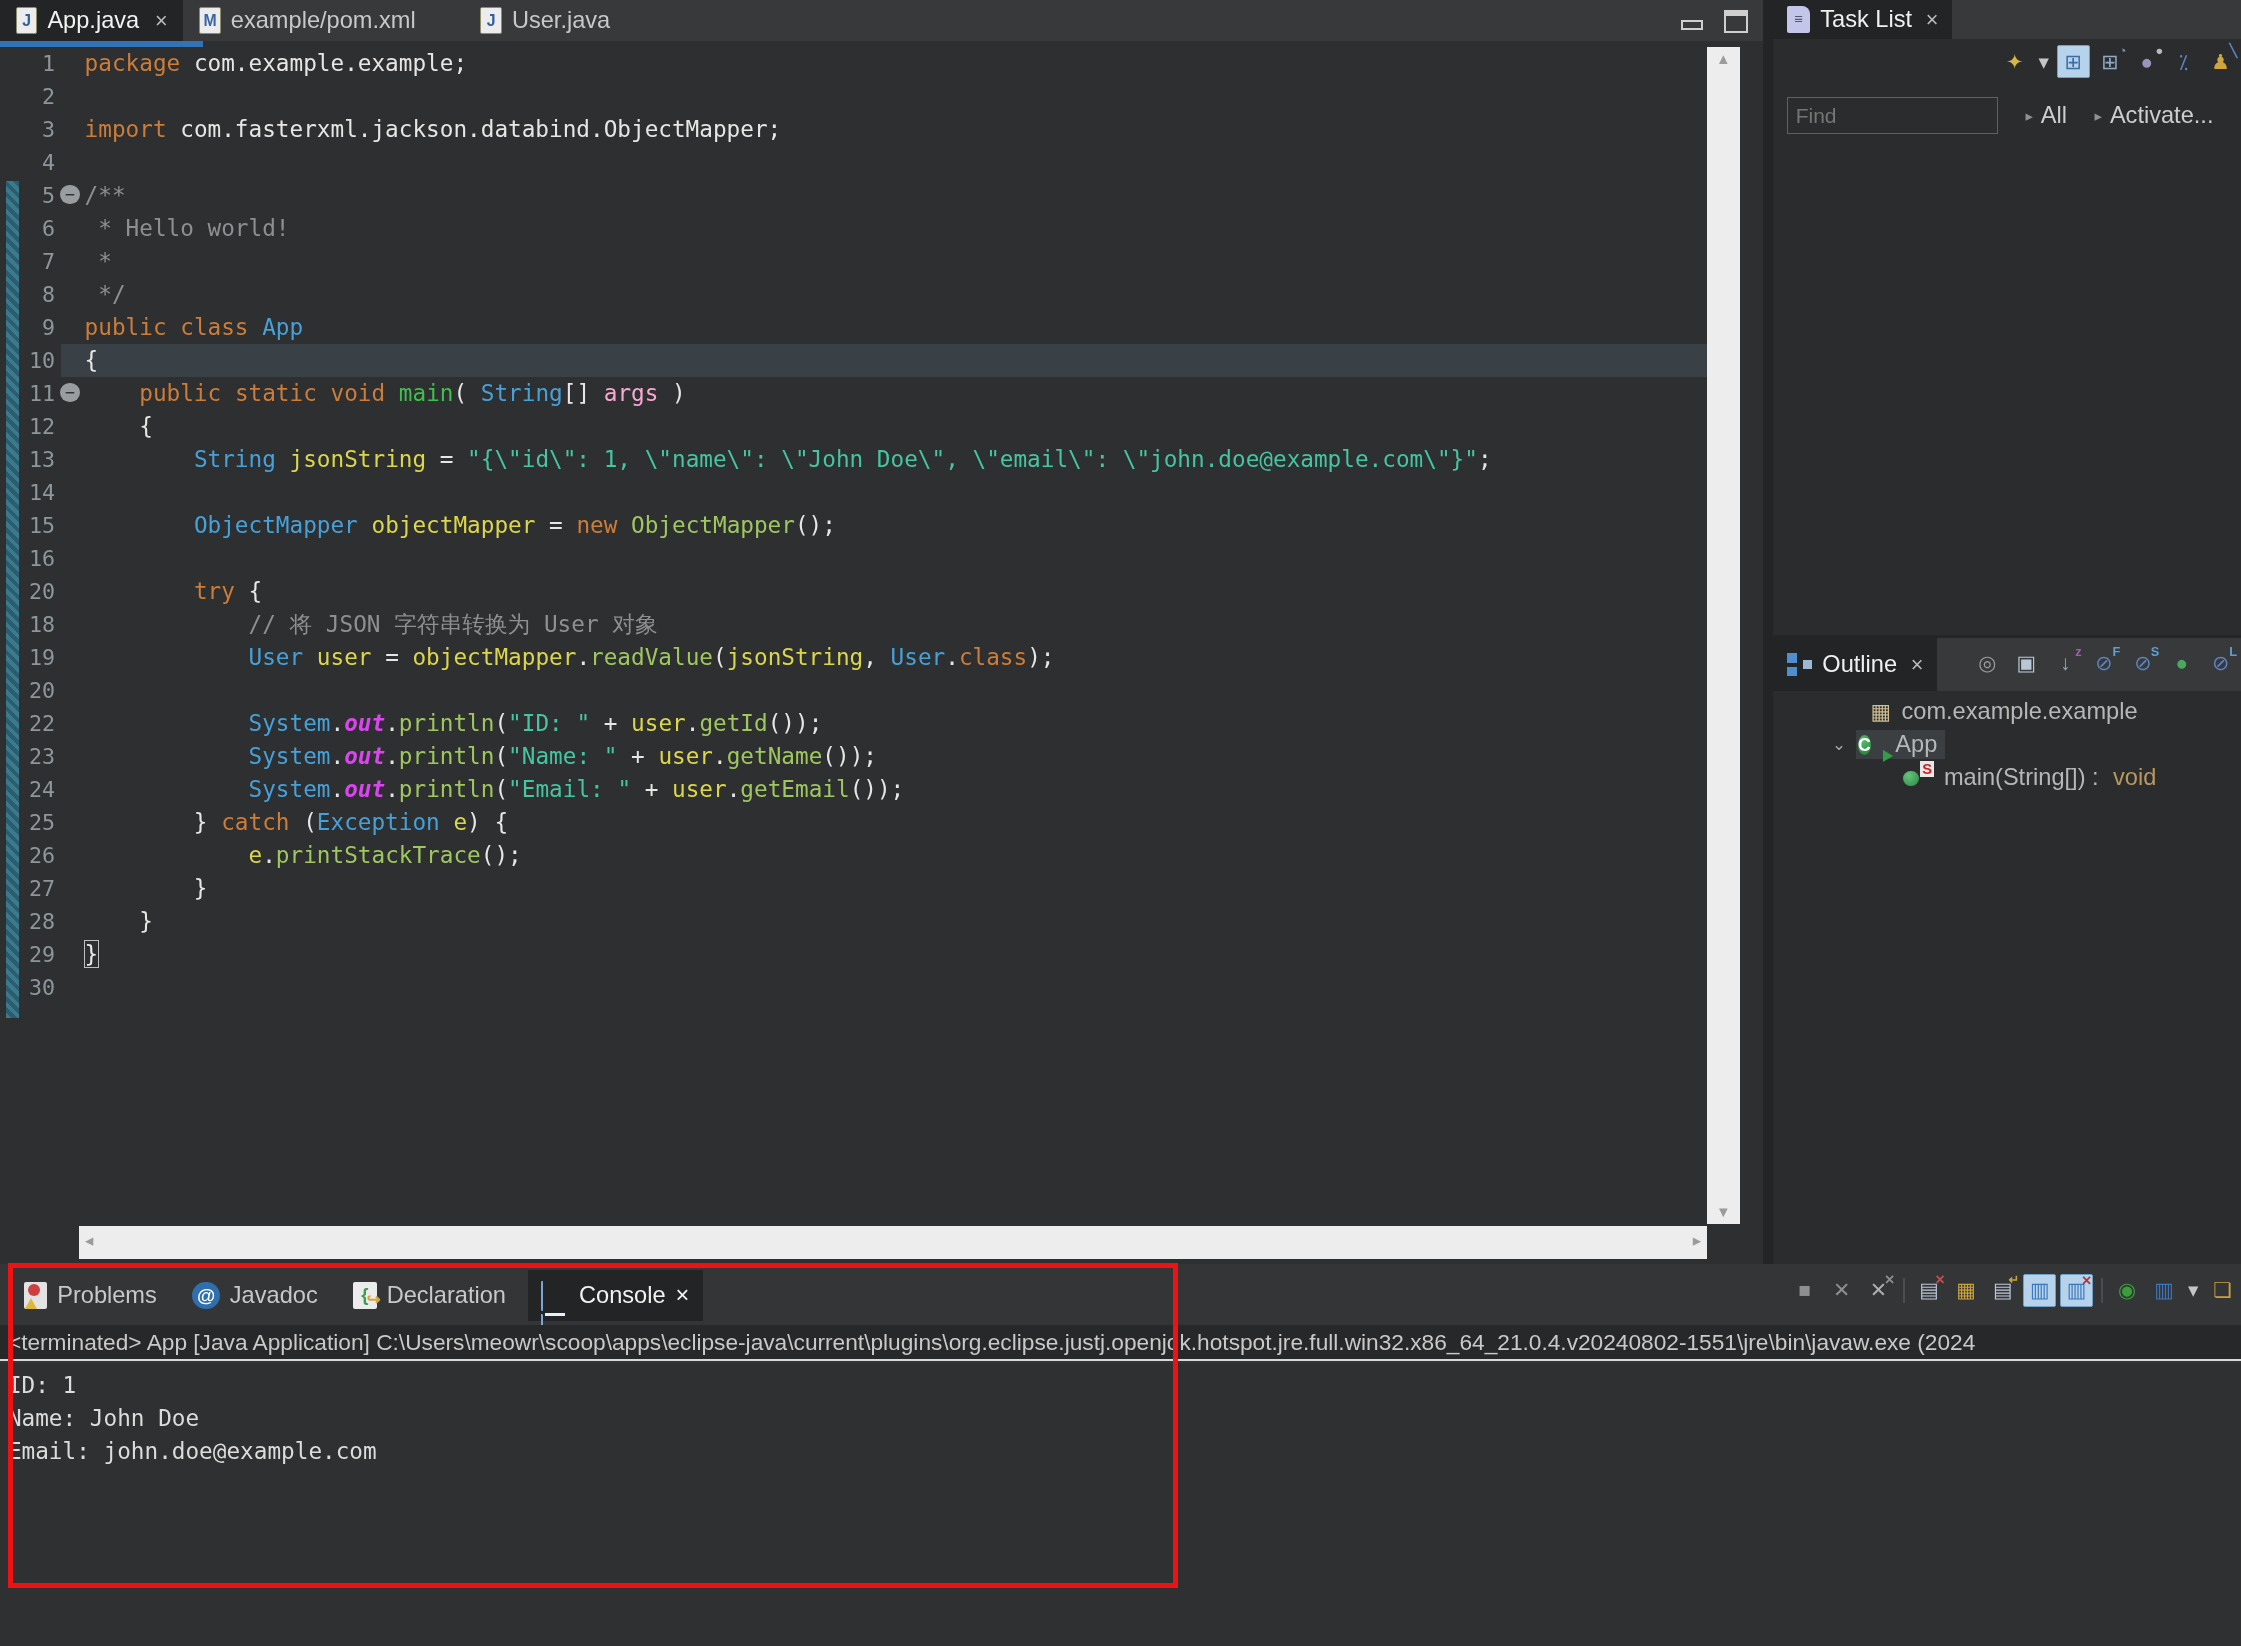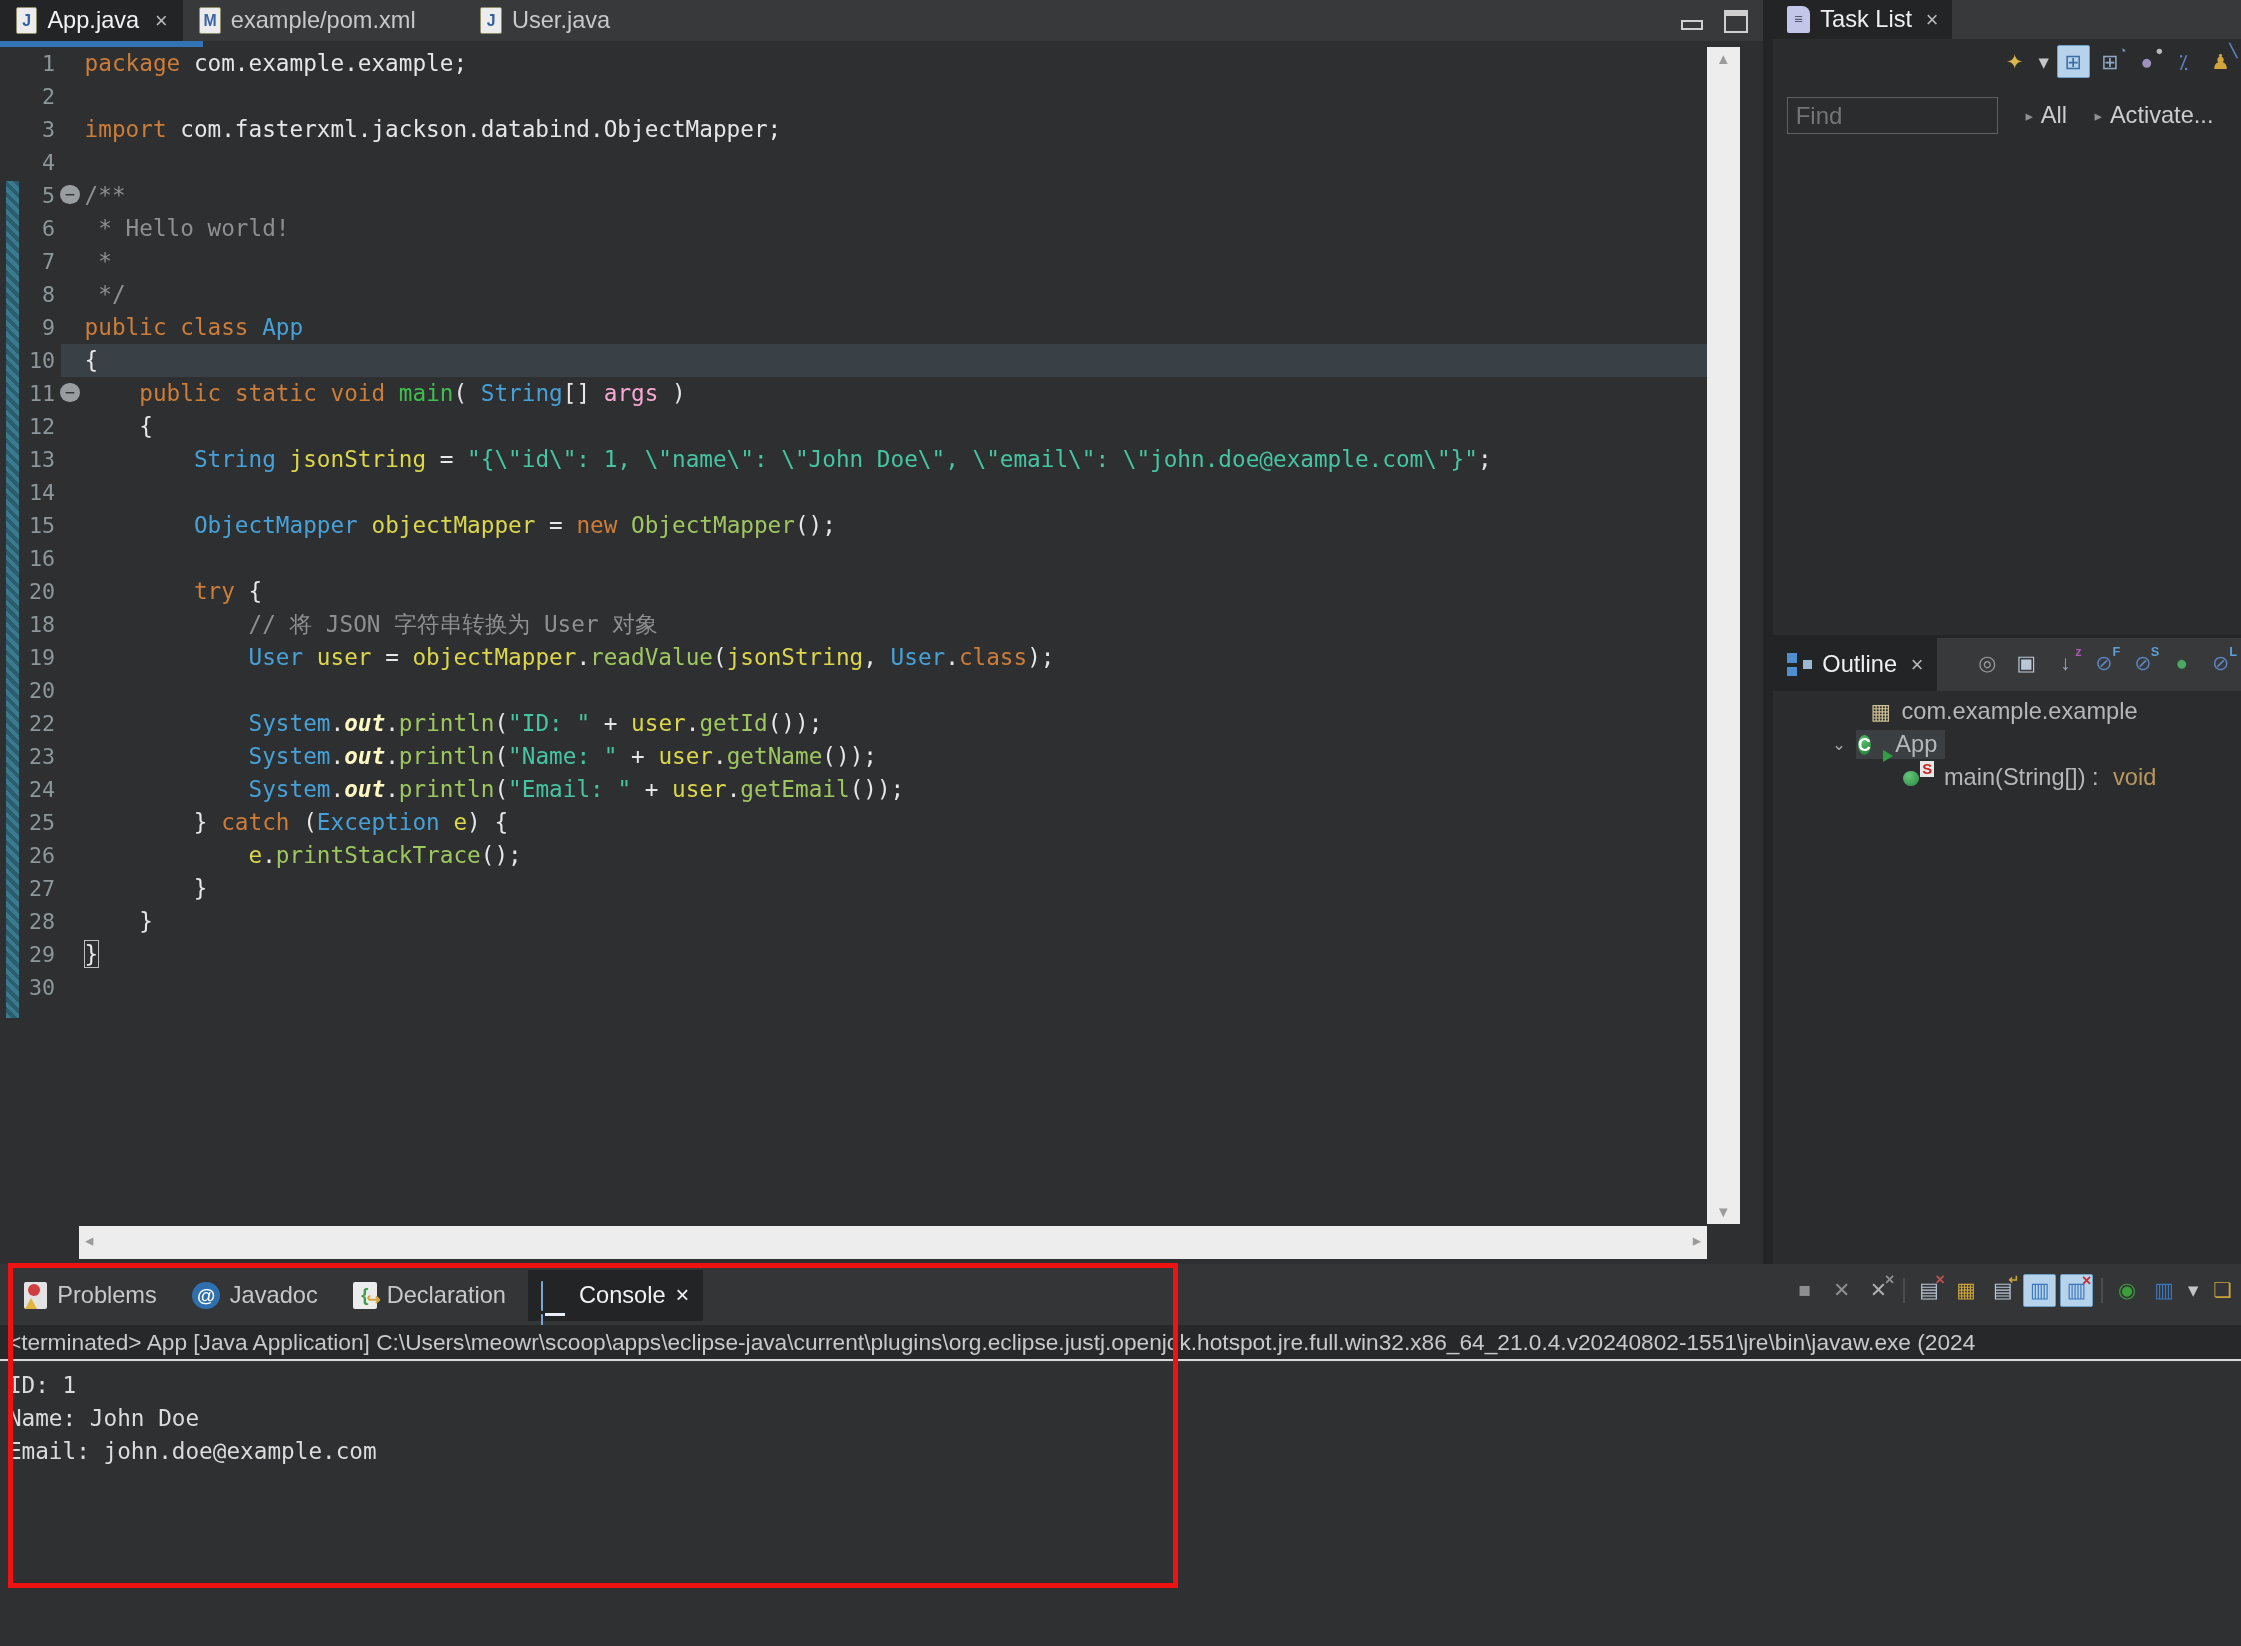--- a/index.html
+++ b/index.html
@@ -33,21 +33,21 @@
   .lnum { width:55px; text-align:right; color:#8d979b; flex:0 0 55px;
           font-family:"DejaVu Sans Mono", monospace; font-size:21.7px; }
   .foldcol { width:29.6px; flex:0 0 29.6px; text-align:center; }
   .foldmark { display:inline-block; width:19.7px; height:19.7px; border-radius:50%; background:#9a9da0;
               color:#2e2f30; font-size:16.7px; line-height:18.7px; text-align:center; vertical-align:middle;
               margin-top:-3.9px; }
   .codeline { margin:0; font:inherit; }
   .c-kw { color:#cd7d38; } .c-cls { color:#47a1d9; } .c-mdecl { color:#3fbf4e; }
   .c-mcall { color:#9fc75f; } .c-var { color:#dcd74a; } .c-param { color:#f9a8d4; }
   .c-str { color:#45c5a2; } .c-com { color:#8d9092; } .c-pl { color:#e6e6e6; }
-  .c-field { color:#fef9c3; font-style:italic; font-weight:bold;margin-top:7px; }
+  .c-field { color:#d946ef; font-style:italic; font-weight:bold;margin-top:7px; }
   .c-brk { color:#eaeaea; box-shadow:0 0 0 1px #c0c0c0; }
 
   #quick-diff { position:absolute; left:5.9px; top:181px; width:12.8px; height:837px;
                 background:repeating-linear-gradient(45deg,#3a7a8f 0 3.9px,#2b5d6e 3.9px 7.9px); }
 
   
   #vscroll { position:absolute; left:1707px; top:47px; width:32.5px; height:1177px; background:#ededed;
              color:#9b9b9b; font-size:14.8px; text-align:center; }
   #vscroll .up { position:absolute; top:3.9px; left:0; right:0; }
   #vscroll .down { position:absolute; bottom:3.9px; left:0; right:0; }
@@ -60,21 +60,21 @@
   #sash-v { position:absolute; left:1763px; top:0; width:9.9px; height:1264px; background:#232425; }
   #right { position:absolute; left:1773px; top:0; width:468px; height:1264px; background:#2b2c2d; }
   .ptabrow { position:relative; width:100%; background:#37393a; }
   .ptab { display:inline-flex; align-items:center; gap:9.9px; height:100%; padding:0 13.8px;
           font-size:23.6px; color:#f0f0f0; background:#222425; }
   .ptab .close { font-size:21.7px; color:#b9bbbd; margin-left:3.9px; }
   #tasklist-tabrow { height:39px; }
   #tl-toolbar { position:absolute; top:45px; right:3.9px; display:flex; align-items:center; gap:3.9px; }
   #tl-find-row { position:absolute; top:97px; left:13.8px; right:5.9px; display:flex; align-items:center; }
   #find-input { width:211px; height:37px; background:#2b2c2d; border:1px solid #5e6062; color:#9a9fa1;
-                font-size:24px; padding:0 7.9px; font-family:"Liberation Sans",sans-serif; }
+                font-size:21px; padding:0 7.9px; font-family:"Liberation Sans",sans-serif; }
   .tl-filter { display:inline-flex; align-items:center; gap:7.9px; color:#cbcdcf; font-size:23.6px; margin-left:27.6px; }
   .tri { color:#8f9193; font-size:14.8px; }
 
   #outline-divider { position:absolute; top:635px; left:0; width:100%; height:3px; background:#242526; }
   #outline-tabrow { position:absolute; top:638px; height:53px; }
   #ol-toolbar { position:absolute; top:646px; right:3.9px; display:flex; align-items:center; gap:5.9px; }
   #outline-tree { position:absolute; top:695px; left:0; right:0; }
   .orow { display:flex; align-items:center; height:33px; font-size:23.6px; color:#b5b8ba; white-space:pre; }
   .orow .sel { background:#3c3f41; display:inline-flex; align-items:center; gap:7.9px; padding:0 7.9px 0 2px; }
   .osuffix { color:#b99860; }

